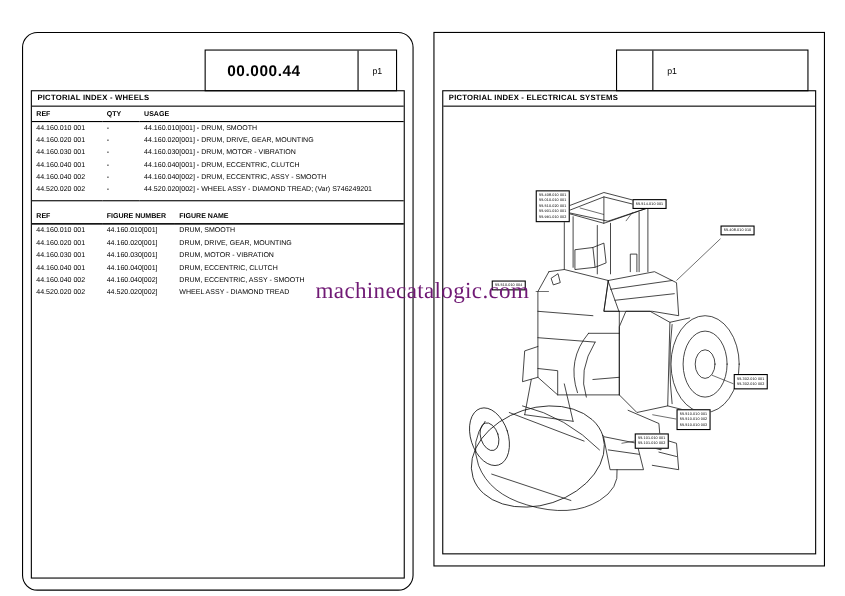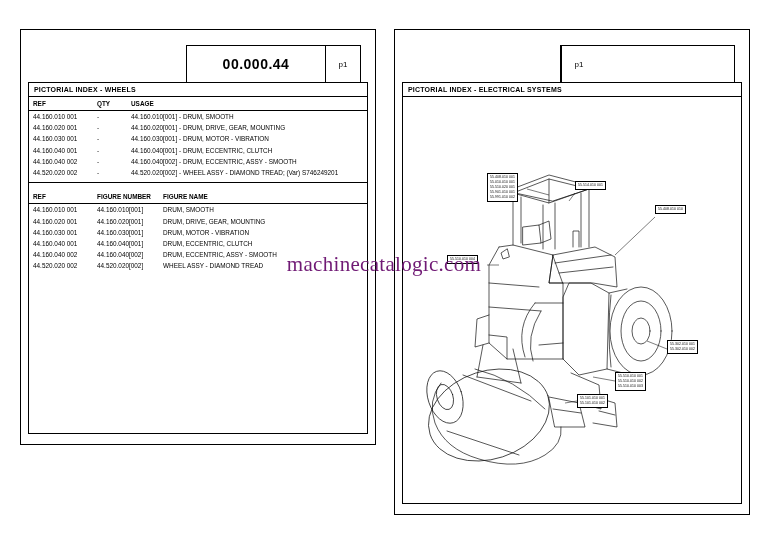--- a/index.html
+++ b/index.html
@@ -18,21 +18,22 @@
   .page {
     position: absolute;
     border: 1px solid #000;
     box-sizing: border-box;
     background: #fff;
   }
   #page-left {
     left: 20px;
     top: 29px;
     width: 356px;
-    height: 416px;
+    height: 508px;
+    border-radius: 14px;
   }
   #page-right {
     left: 394px;
     top: 29px;
     width: 356px;
     height: 486px;
   }
   
   .num-box {
     position: absolute;
@@ -55,20 +56,21 @@
     font-weight: bold;
     letter-spacing: 0.5px;
   }
   .num-box .pg {
     width: 34px;
     border-left: 1px solid #000;
     display: flex;
     align-items: center;
     justify-content: center;
     font-size: 8px;
+    margin-left: 32px;
   }
   
   .content-frame {
     position: absolute;
     left: 7px;
     top: 52px;
     right: 7px;
     bottom: 10px;
     border: 1px solid #000;
     box-sizing: border-box;

